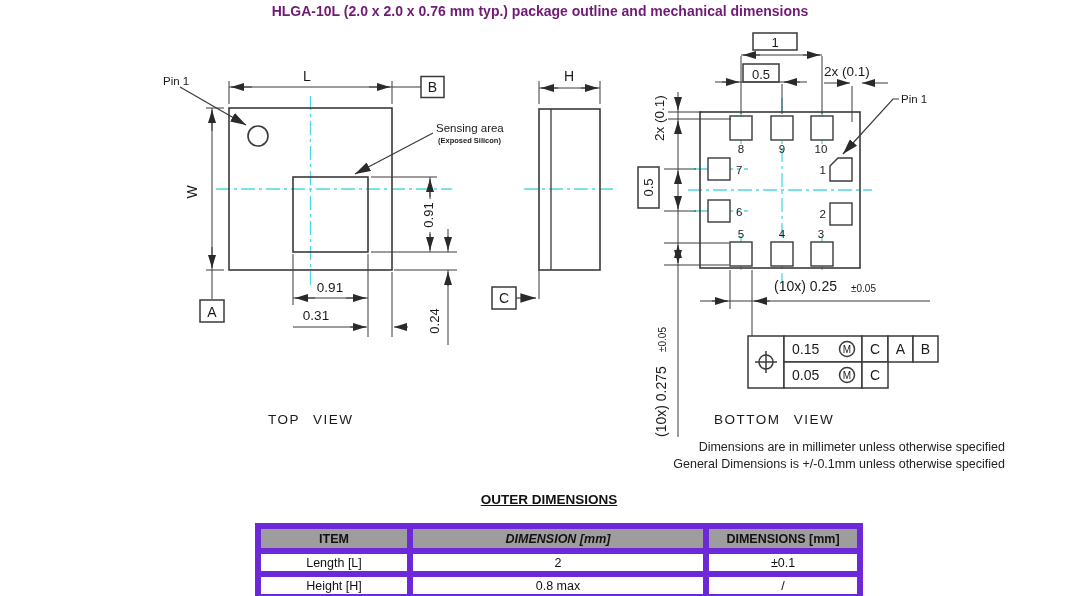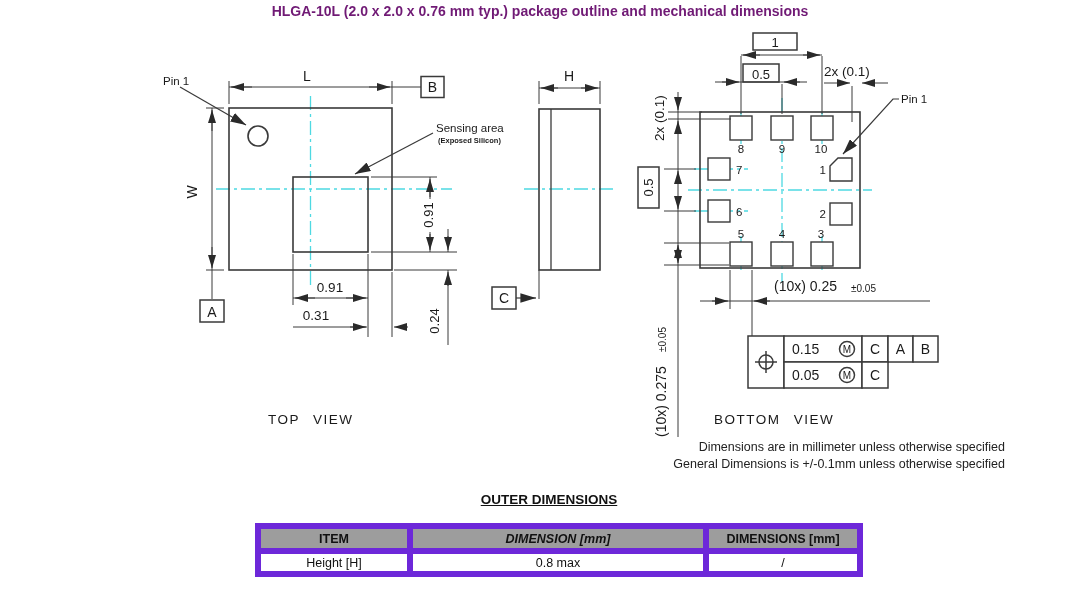--- a/index.html
+++ b/index.html
@@ -263,18 +263,23 @@
 <table class="outer">
   <thead>
     <tr>
       <th class="c1">ITEM</th>
       <th class="c2">DIMENSION [mm]</th>
       <th class="c3">DIMENSIONS [mm]</th>
     </tr>
   </thead>
   <tbody>
     <tr>
+      <td>Length [L]</td>
+      <td>2</td>
+      <td>±0.1</td>
+    </tr>
+    <tr>
       <td>Height [H]</td>
       <td>0.8 max</td>
       <td>/</td>
     </tr>
   </tbody>
 </table>
 
 </body></html>

